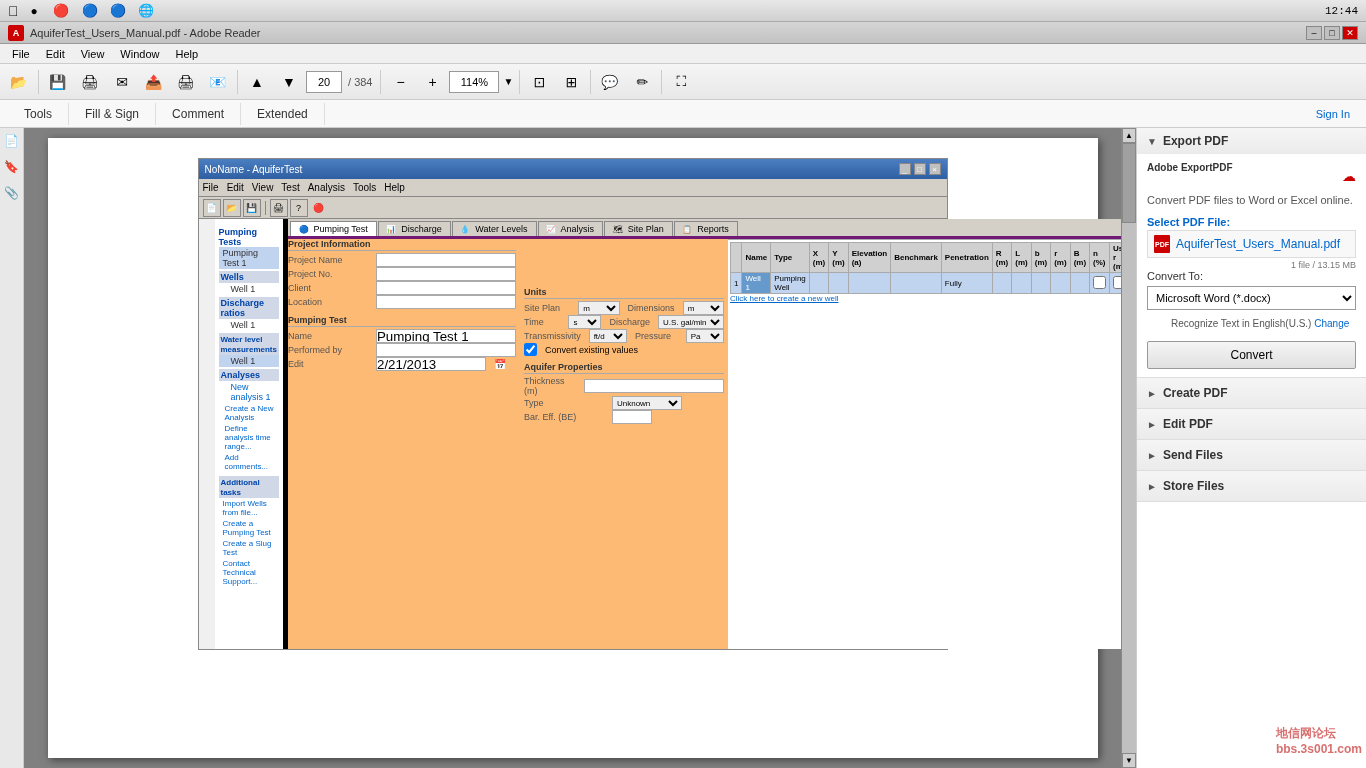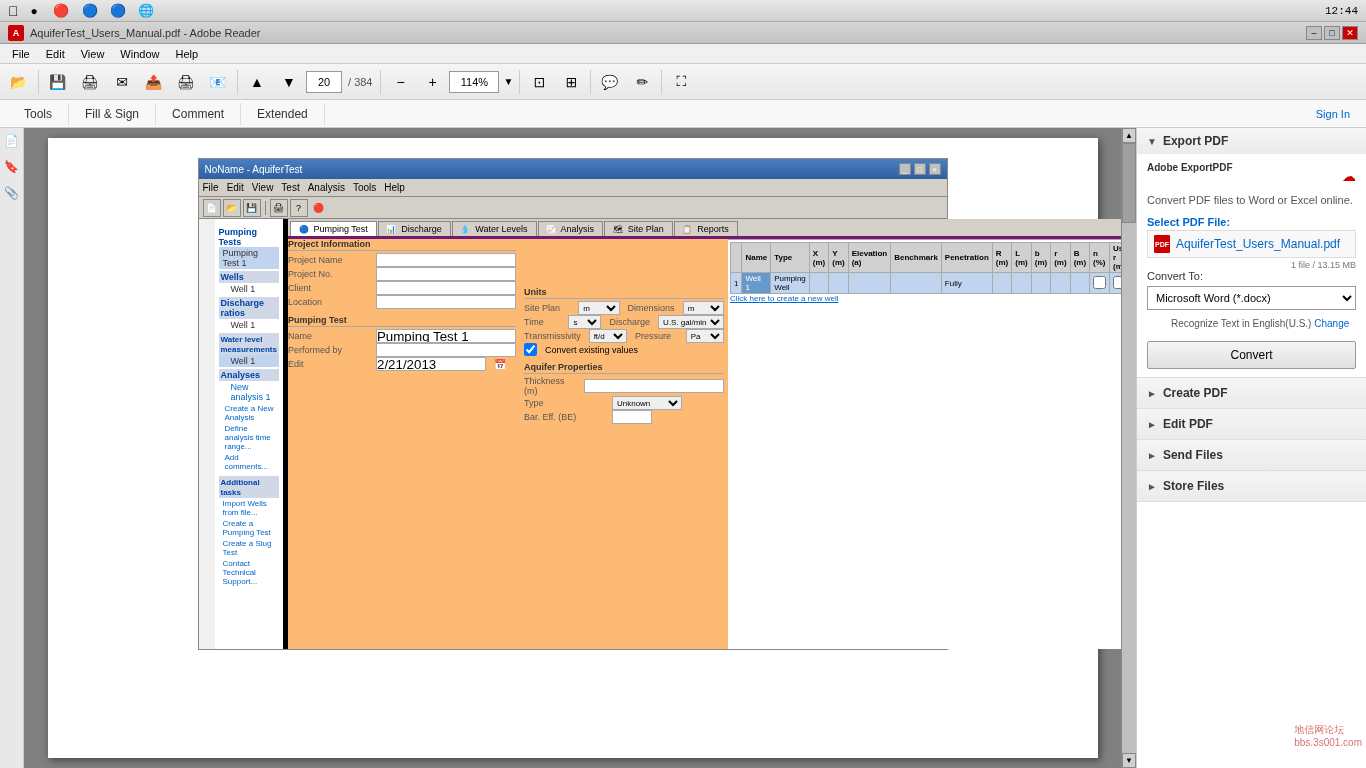--- a/index.html
+++ b/index.html
@@ -385,25 +385,25 @@
       display: flex;
       flex-direction: column;
     }
     .scroll-arrow { height: 15px; display: flex; align-items: center; justify-content: center; font-size: 8px; cursor: pointer; background: #d0d0d0; border: 1px solid #888; }
     .scroll-track { flex: 1; background: #c0c0c0; position: relative; }
     .scroll-thumb { position: absolute; top: 0; left: 0; right: 0; height: 80px; background: #a0a0a0; border: 1px solid #888; }
 
     
     .watermark {
       position: absolute;
-      bottom: 20px;
+      bottom: 12px;
       right: 4px;
-      font-size: 10px;
+      font-size: 12px;
       color: rgba(200,50,50,0.7);
-      font-weight: normal;
+      font-weight: bold;
     }
   </style>
 </head>
 <body>
 
 <div class="mac-menubar">
   <div class="mac-menubar-left">
     <span class="mac-apple"></span>
     <span>●</span>
     <span style="font-size:13px; margin-left:4px;">🔴</span>

